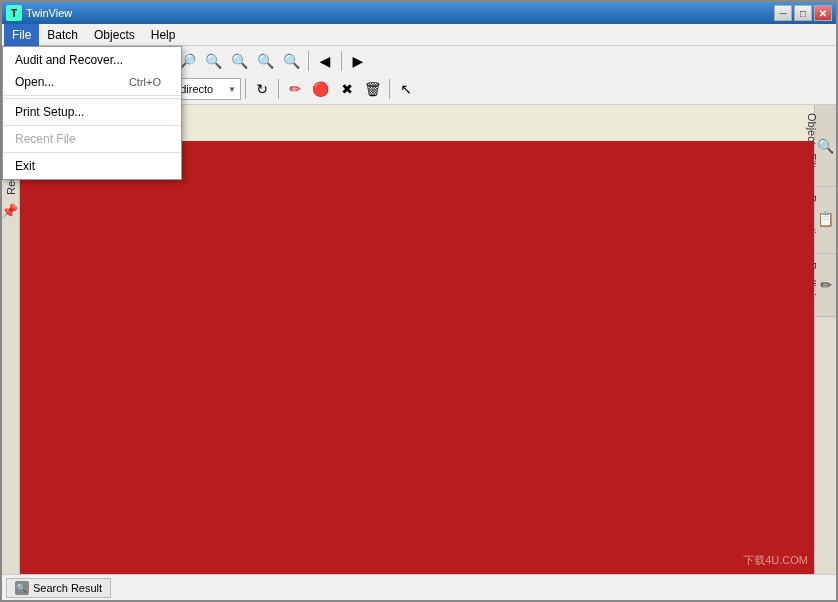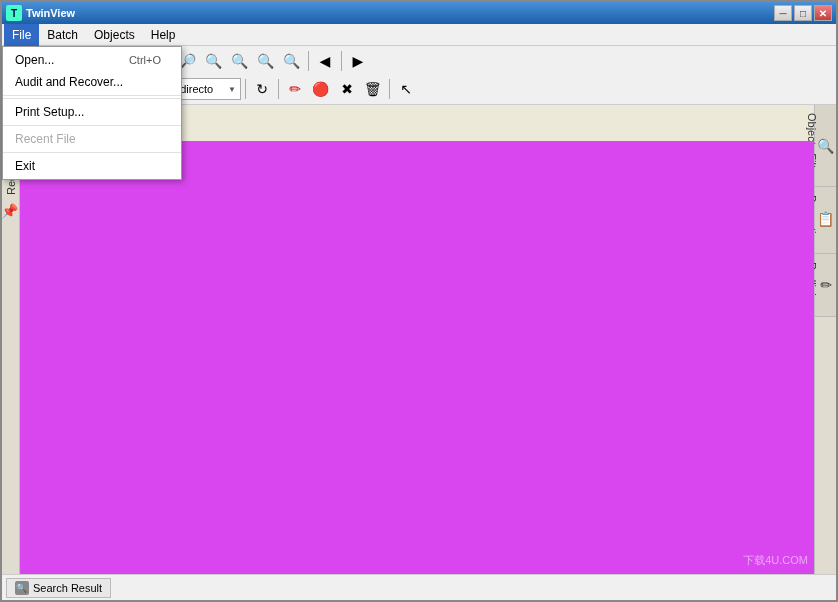--- a/index.html
+++ b/index.html
@@ -47,21 +47,21 @@
       display: flex;
       align-items: center;
       justify-content: center;
       font-size: 10px;
       font-weight: bold;
       color: #004;
     }
     .title-text {
       color: white;
       font-size: 11px;
-      font-weight: bold;
+      font-weight: normal;
     }
     .title-bar-buttons {
       display: flex;
       gap: 2px;
     }
     .title-btn {
       width: 18px;
       height: 16px;
       border: 1px solid #aaa;
       background: linear-gradient(to bottom, #f0f0f0, #d0d0d0);
@@ -234,21 +234,21 @@
     }
     .left-icon {
       font-size: 14px;
       cursor: pointer;
       margin: 2px 0;
     }
 
     
     .canvas-area {
       flex: 1;
-      background: #d946ef;
+      background: #b91c1c;
       position: relative;
       margin-top: 36px;
     }
 
     
     .right-panel {
       width: 22px;
       background: #e0ddd0;
       border-left: 1px solid #bbb;
       display: flex;
@@ -351,25 +351,25 @@
     </div>
     <div class="menu-item">
       <span>Objects</span>
     </div>
     <div class="menu-item">
       <span>Help</span>
     </div>
 
     <div class="dropdown-menu">
       <div class="dropdown-item">
+        <span>Audit and Recover...</span>
+      </div>
+      <div class="dropdown-item">
         <span>Open...</span>
         <span class="shortcut">Ctrl+O</span>
-      </div>
-      <div class="dropdown-item">
-        <span>Audit and Recover...</span>
       </div>
       <div class="dropdown-separator"></div>
       <div class="dropdown-separator"></div>
       <div class="dropdown-item">
         <span>Print Setup...</span>
       </div>
       <div class="dropdown-separator"></div>
       <div class="dropdown-item disabled">
         <span>Recent File</span>
       </div>

